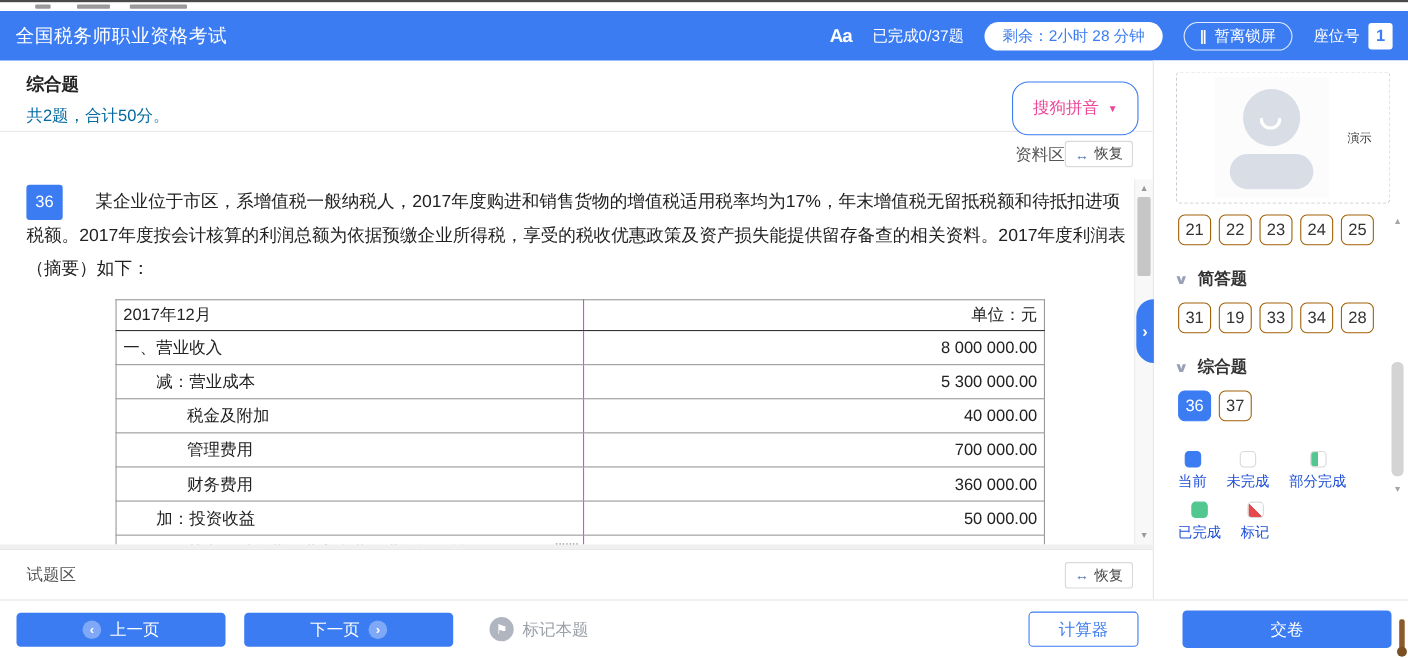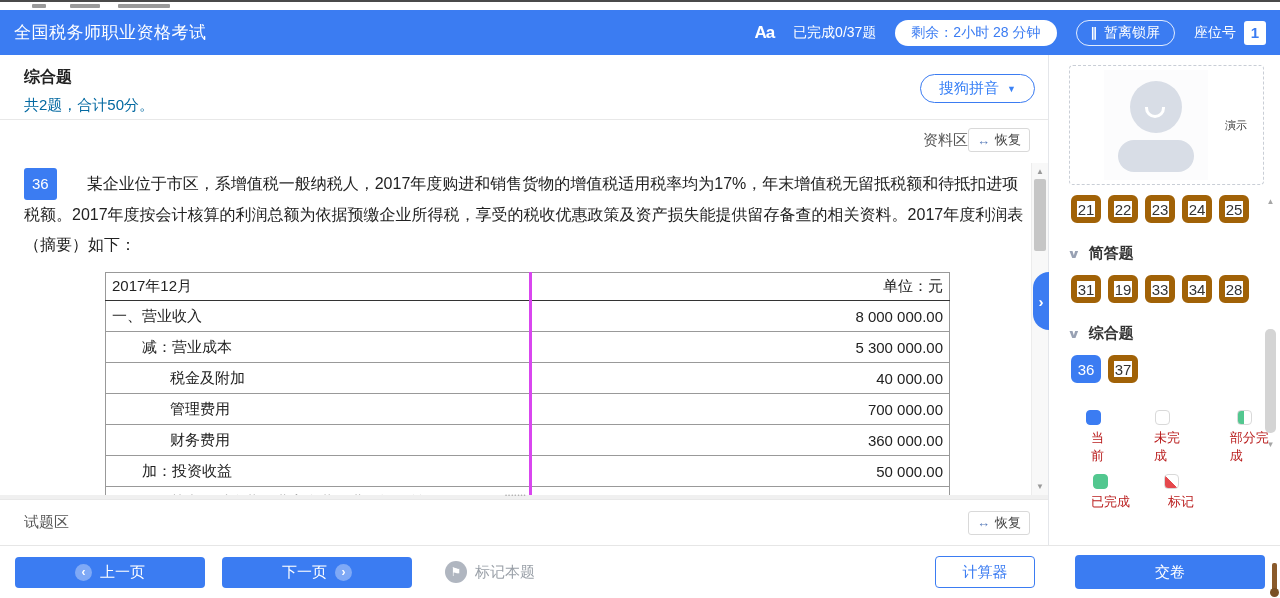--- a/index.html
+++ b/index.html
@@ -24,40 +24,40 @@
 
   
   .content { display:flex; height:490px; }
   .left-col { width:1048px; position:relative; }
   .sidebar { width:232px; border-left:1px solid #e4e6ea; position:relative; background:#fff; }
 
   
   .section-head { height:65px; padding:12px 24px 0; border-bottom:1px solid #e8e8e8; position:relative; }
   .sec-title { font-size:16px; font-weight:bold; color:#222; }
   .sec-sub { font-size:15px; font-weight:normal; color:#0369a1; margin-top:8px; }
-  .ime-btn { position:absolute; right:13px; top:19px; border:1px solid #3b7cf2; color:#3b82f6; background:#fff; border-radius:15px; font-size:15px; padding:4px 18px; display:flex; align-items:center; gap:8px; cursor:pointer;font-family:Liberation Serif, serif; }
+  .ime-btn { position:absolute; right:13px; top:19px; border:1px solid #3b7cf2; color:#ec4899; background:#fff; border-radius:15px; font-size:15px; padding:14px 18px; display:flex; align-items:center; gap:8px; cursor:pointer;font-family:Liberation Serif, serif; }
   .ime-btn .dd { font-size:9px; }
 
   
   .pane-bar { height:40px; display:flex; align-items:center; justify-content:flex-end; padding:0 18px 0 6px; }
   .pane-label { font-size:15px; color:#555; }
   .restore-btn { border:1px solid #d9d9d9; background:#fff; border-radius:3px; font-size:13px; color:#444; padding:2px 8px; display:flex; align-items:center; gap:5px; cursor:pointer; }
   .restore-btn .arrows { color:#5a7dbb; font-size:13px; }
 
   
   .material-content { height:335px; overflow:hidden; position:relative; padding:0 40px 0 24px; }
   .question-p { font-size:16px; line-height:30px; color:#222; margin-top:8px; width:1000px; }
   .qbadge { display:inline-block; background:#3b7cf2; color:#fff; font-size:15px; padding:1px 8px; border-radius:3px; margin-right:30px; }
   .fin-table { border-collapse:collapse; margin:12px 0 0 81px; width:845px; table-layout:fixed; background:#fff; }
   .fin-table td { border:1px solid #999; font-size:15px; color:#222; height:31px; padding:0 6px; }
   .fin-table tr.thead td { border-bottom:1.5px solid #333; height:28px; }
   .fin-table td.c1 { width:425px; }
   .fin-table td.c2 { text-align:right; }
   .fin-table { border:1.5px solid #333; }
-  .fin-table td.c1 { border-right:3px solid #d946ef; }
+  .fin-table td.c1 { border-right:1px solid #d946ef; }
   .ind1 { padding-left:36px !important; }
   .ind2 { padding-left:64px !important; }
 
   
   .mat-scroll { position:absolute; right:0; top:3px; bottom:0; width:17px; background:#f8f8f8; border-left:1px solid #ececec; }
   .mat-scroll .arr { position:absolute; left:0; width:16px; text-align:center; font-size:8px; color:#999; cursor:pointer; }
   .mat-scroll .arr.up { top:4px; } .mat-scroll .arr.down { bottom:4px; }
   .mat-thumb { position:absolute; top:16px; left:2px; width:12px; height:72px; background:#c6c6c6; border-radius:2px; cursor:pointer; }
 
   .splitter { height:4px; background:#f0f0f0; position:relative; }
@@ -81,32 +81,32 @@
   
   .cam-box { margin:10px 16px 0 20px; height:120px; border:1px dashed #c9ced6; border-radius:4px; position:relative; background:#fff; }
   .cam-feed { position:absolute; left:34px; top:4px; width:104px; height:110px; background:#fcfcfd; }
   .avatar-head { position:absolute; left:26px; top:11px; width:52px; height:52px; border-radius:50%; background:#d8dde6; }
   .smile { position:absolute; left:15px; top:26px; width:20px; height:11px; border:3px solid #fff; border-top:none; border-radius:0 0 20px 20px; }
   .avatar-body { position:absolute; left:14px; top:70px; width:76px; height:32px; border-radius:16px; background:#d8dde6; }
   .cam-label { position:absolute; right:16px; top:52px; font-size:11px; color:#333; }
 
   .num-grid { padding:10px 0 0 22px; }
   .num-row { display:flex; gap:7px; margin-bottom:7px; }
-  .num-btn { width:30px; height:28px; border:6px solid #a16207; border-radius:6px; background:#fff; font-size:15px; color:#333; display:flex; align-items:center; justify-content:center; cursor:pointer; font-family:inherit; }
+  .num-btn { width:30px; height:28px; border:1px solid #a16207; border-radius:6px; background:#fff; font-size:15px; color:#333; display:flex; align-items:center; justify-content:center; cursor:pointer; font-family:inherit; }
   .num-btn.active { background:#3b7cf2; border-color:#3b7cf2; color:#fff; }
 
   .side-section { padding:14px 0 0 20px; }
   .side-sec-title { display:flex; align-items:center; gap:10px; font-size:15px; font-weight:bold; color:#333; }
   .chev { color:#98a1b3; font-size:12px; transform:scaleX(1.4); cursor:pointer; }
   .side-section .num-row { margin-top:12px; padding-left:2px; }
 
   .legend { padding:20px 0 0 22px; }
   .legend-row { display:flex; gap:18px; margin-bottom:9px; }
   .legend-item { display:flex; flex-direction:column; align-items:center; gap:4px; }
-  .legend-item .lab { font-size:13px; color:#b91c1c;margin-left:20px; }
+  .legend-item .lab { font-size:13px; color:#1d4ed8; }
   .sq { width:15px; height:15px; border-radius:4px; border:1px solid #d9d9d9; }
   .sq.current { background:#3b7cf2; border-color:#3b7cf2; }
   .sq.incomplete { background:#fff; }
   .sq.partial { background:linear-gradient(to right,#52c78f 50%,#fff 50%); }
   .sq.complete { background:#52c78f; border-color:#52c78f; }
   .sq.marked { background:linear-gradient(to top right,#e5484d 49%,#fff 50%); }
 
   .side-scroll { position:absolute; right:3px; top:142px; height:252px; width:13px; }
   .side-scroll .arr { position:absolute; left:0; width:13px; text-align:center; font-size:8px; color:#a5a5a5; cursor:pointer; }
   .side-scroll .arr.up { top:0; } .side-scroll .arr.down { bottom:0; }

